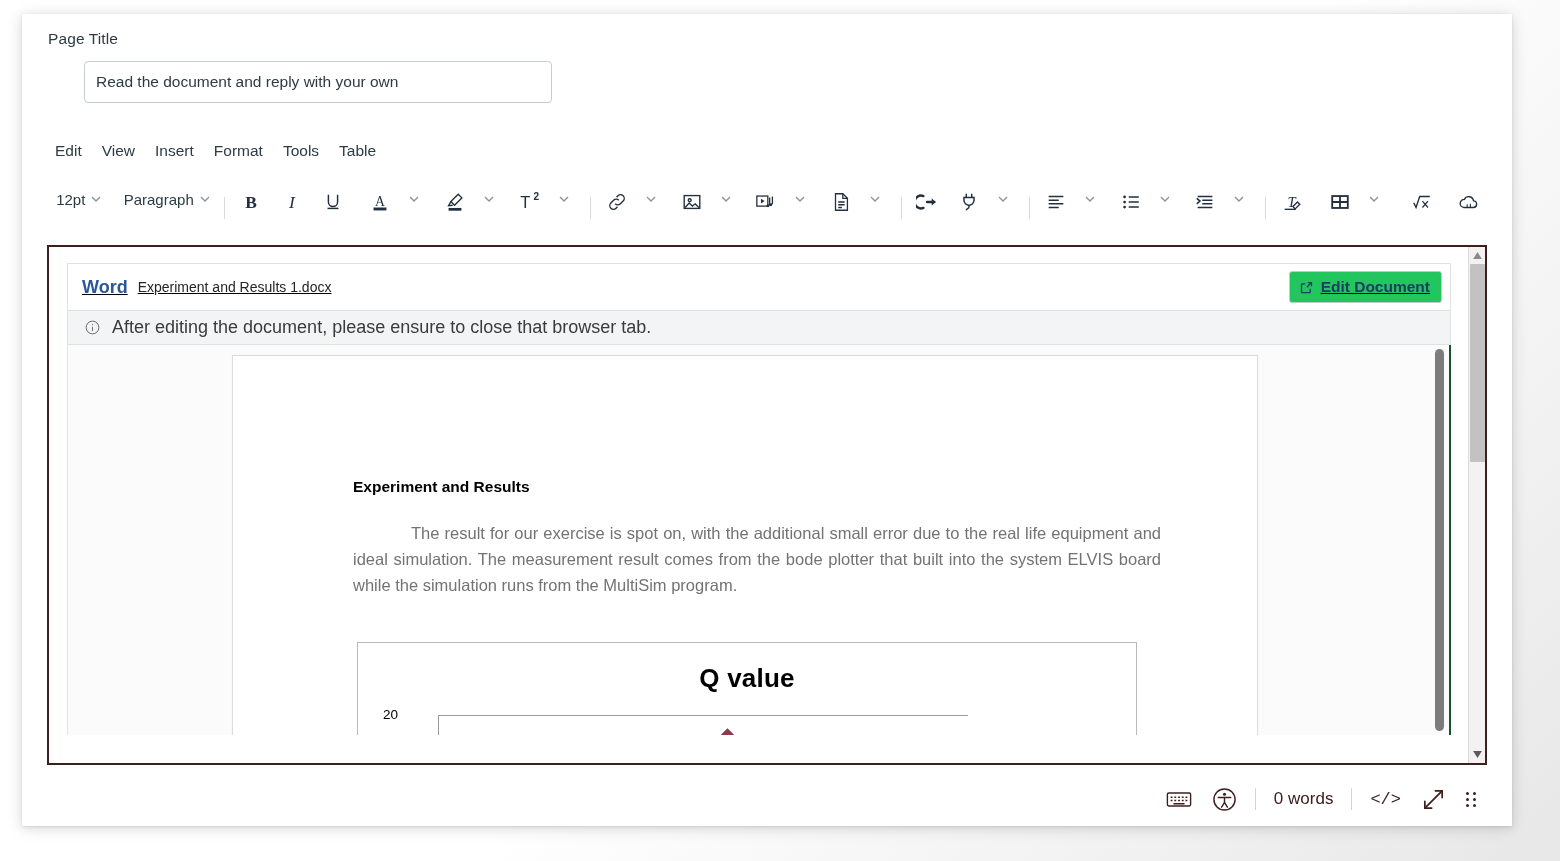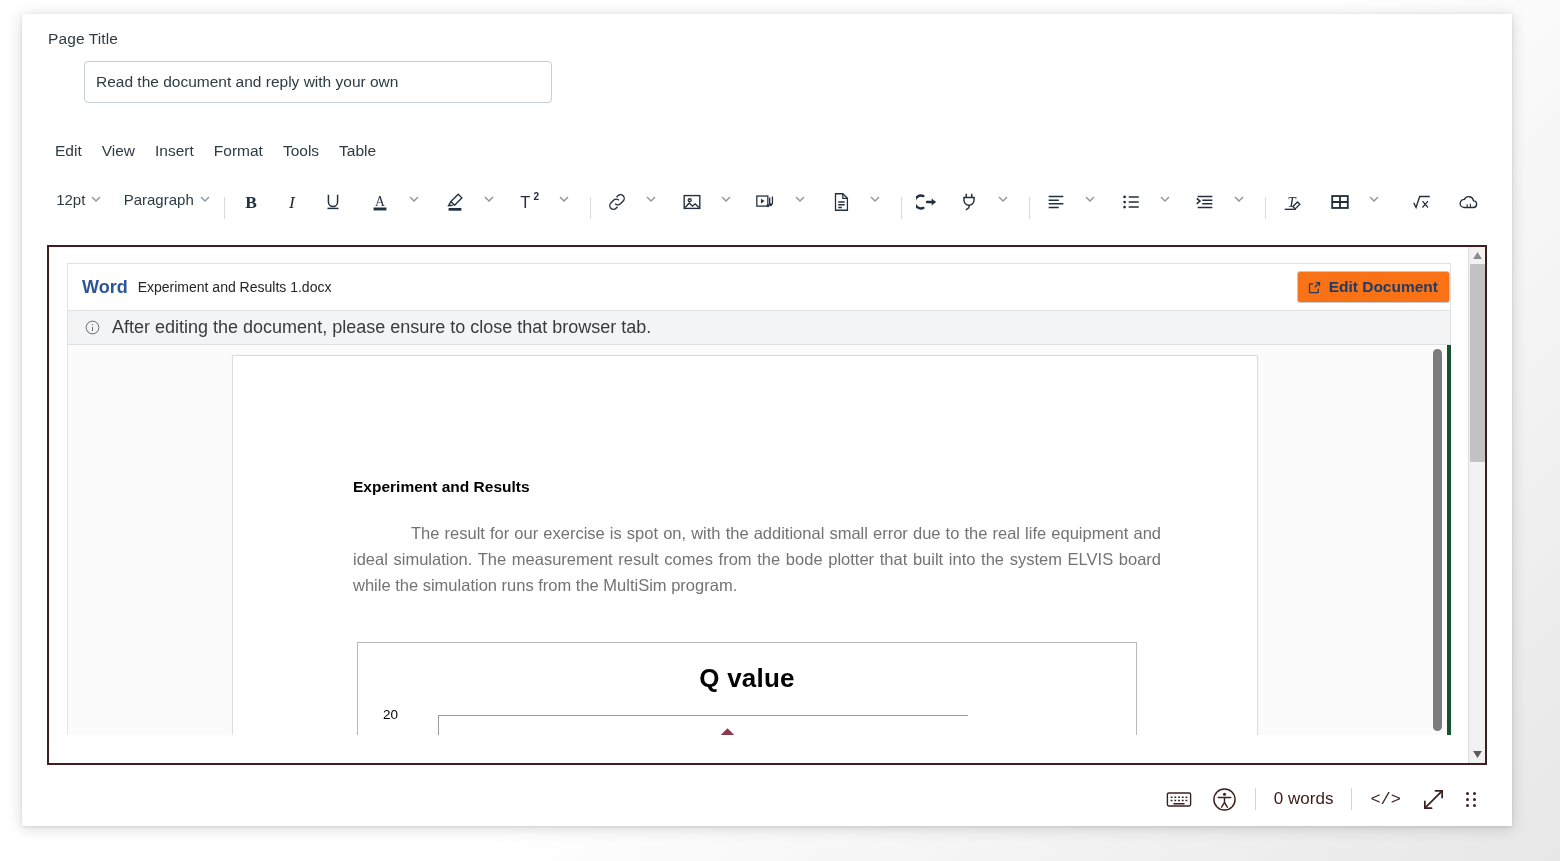--- a/index.html
+++ b/index.html
@@ -93,52 +93,53 @@
     padding: 16px 18px 0 18px;
   }
 
   
   .doc-head {
     height: 47px;
     border: 1px solid #dfe1e3;
     border-bottom: none;
     background: #ffffff;
     display: flex; align-items: center;
-    padding: 0 0 0 14px;
+    padding: 0 8px 0 14px;
+    text-decoration: underline;
   }
   .word-brand {
     font-size: 18px; font-weight: bold; color: #2b579a;
     margin-right: 10px;
   }
   .doc-name { font-size: 14px; color: #252525; }
   .edit-doc-btn {
     margin-left: auto;
     display: flex; align-items: center; gap: 7px;
     border: 1px solid #c6c9cc; border-radius: 3px;
-    background: #f97316; cursor: pointer;
+    background: #22c55e; cursor: pointer;
     padding: 6px 11px 6px 9px;
     font-size: 15.5px; color: #1f3b66; font-weight: bold;
     font-family: "Liberation Sans", sans-serif;
   }
 
   .doc-note {
     height: 35px;
     border: 1px solid #dfe1e3;
     background: #f3f4f5;
     display: flex; align-items: center; gap: 11px;
     padding: 0 16px;
     font-size: 18px; color: #3b3b3b;
   }
 
   
   .doc-viewer {
     position: relative;
     height: 390px;
     border-left: 1px solid #e3e4e6;
-    border-right: 4px solid #14532d;
+    border-right: 2px solid #14532d;
     background: #fbfbfb;
     overflow: hidden;
   }
   .doc-page {
     position: absolute;
     left: 164px; top: 10px;
     width: 1026px; height: 600px;
     background: #ffffff;
     border: 1px solid #dcdcdc;
     box-shadow: 0 0 2px rgba(0,0,0,0.04);

